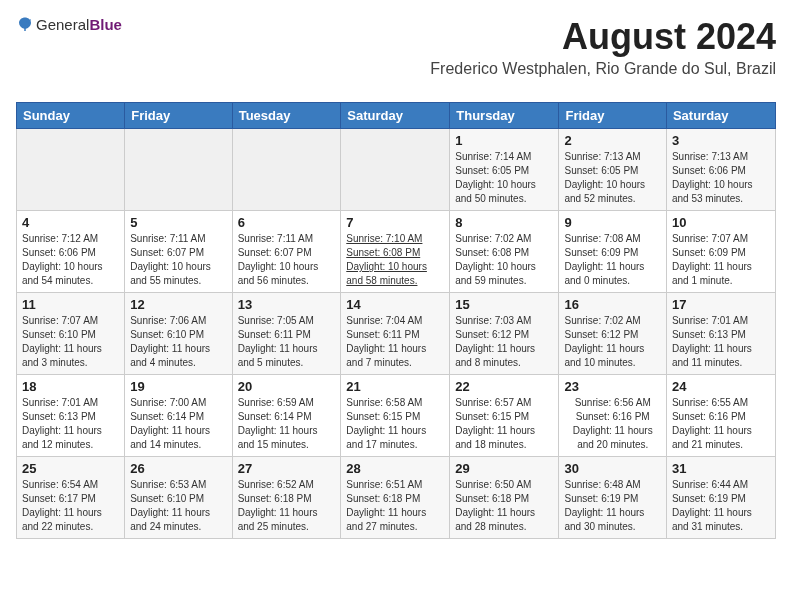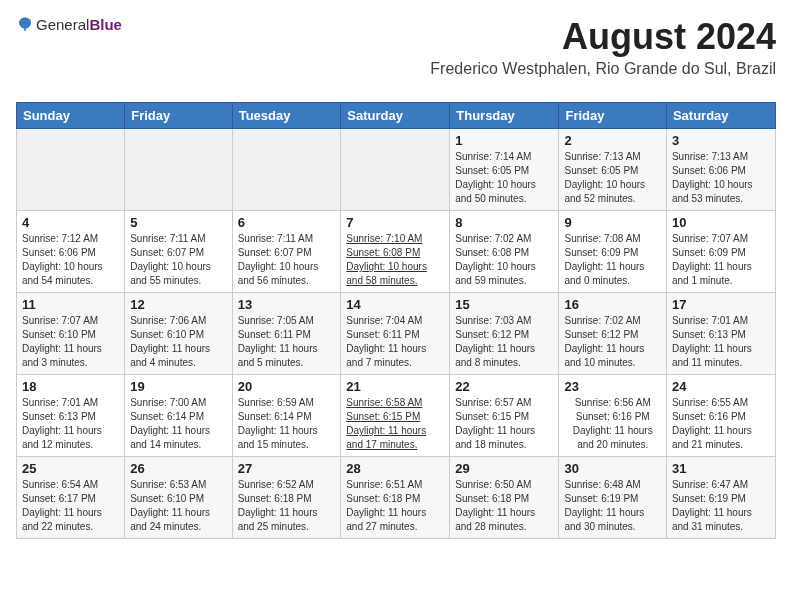--- a/index.html
+++ b/index.html
@@ -271,21 +271,21 @@
         </td>
         <td>
           <span class="day-number">20</span>
           <div class="day-info" style="white-space: pre-line;">Sunrise: 6:59 AM
 Sunset: 6:14 PM
 Daylight: 11 hours
 and 15 minutes.</div>
         </td>
         <td>
           <span class="day-number">21</span>
-          <div class="day-info" style="white-space: pre-line; text-decoration: underline;">Sunrise: 6:58 AM
+          <div class="day-info" style="white-space: pre-line;">Sunrise: 6:58 AM
 Sunset: 6:15 PM
 Daylight: 11 hours
 and 17 minutes.</div>
         </td>
         <td>
           <span class="day-number">22</span>
           <div class="day-info" style="white-space: pre-line;">Sunrise: 6:57 AM
 Sunset: 6:15 PM
 Daylight: 11 hours
 and 18 minutes.</div>
@@ -343,20 +343,20 @@
         </td>
         <td>
           <span class="day-number">30</span>
           <div class="day-info" style="white-space: pre-line;">Sunrise: 6:48 AM
 Sunset: 6:19 PM
 Daylight: 11 hours
 and 30 minutes.</div>
         </td>
         <td>
           <span class="day-number">31</span>
-          <div class="day-info" style="white-space: pre-line;">Sunrise: 6:47 AM
+          <div class="day-info" style="white-space: pre-line;">Sunrise: 6:44 AM
 Sunset: 6:19 PM
 Daylight: 11 hours
 and 31 minutes.</div>
         </td>
       </tr>
     </tbody>
 </table>
 
 </body></html>

